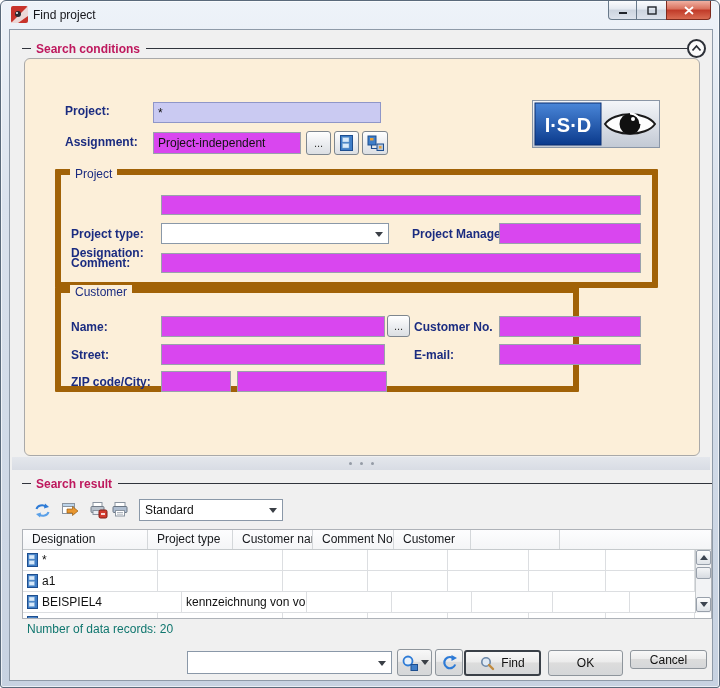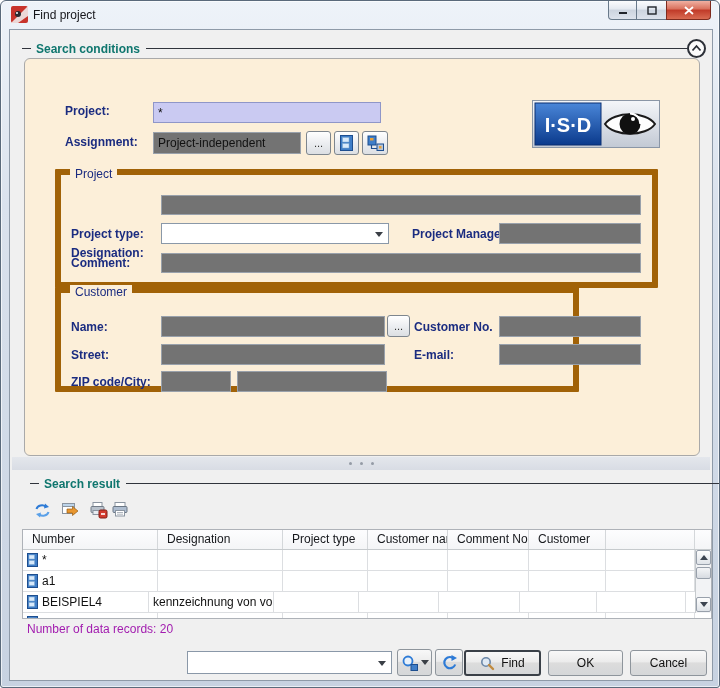--- a/index.html
+++ b/index.html
@@ -33,36 +33,36 @@
 
   
   .client {
     position: absolute; left: 8px; top: 28px; width: 704px; height: 652px;
     background: #f0f0f0; border: 1px solid #8e9aa8;
   }
 
   
   .grouphead { position: absolute; display: flex; align-items: center; height: 19px; }
   .dash { width: 9px; height: 1px; background: #30343c; margin-right: 5px; flex: none; }
-  .grouplabel { font-size: 12px; font-weight: bold; color: #0f766e; white-space: nowrap; padding-right: 6px; }
+  .grouplabel { font-size: 12px; font-weight: bold; color: #be185d; white-space: nowrap; padding-right: 6px; }
   .hline { flex: 1; height: 1px; background: #30343c; }
   .collapse-btn {
     flex: none; width: 19px; height: 19px; border: 2px solid #2c3038; border-radius: 50%;
     background: #fbfbfb; display: flex; align-items: center; justify-content: center;
   }
 
   
   .cream {
     position: absolute; left: 14px; top: 28px; width: 676px; height: 398px;
     background: var(--cream,#fcefd9); border: 1px solid #a9a9a9; border-radius: 6px;
   }
 
   .flabel { position: absolute; font-size: 12px; font-weight: bold; color: var(--navy,#1b2c80); white-space: nowrap; }
   .tinput {
-    position: absolute; background: #737373; border: 1px solid #99a1ab;
+    position: absolute; background: #d946ef; border: 1px solid #99a1ab;
     font-size: 12px; padding: 1px 4px; font-family: inherit; color: #111; outline: none;
   }
   .tinput.sel { background: var(--lav,#cacaf2); border-color: #8f96c8; }
 
   .sbtn {
     position: absolute; display: flex; align-items: center; justify-content: center;
     background: linear-gradient(#ffffff, #eceef1 50%, #dcdfe3);
     border: 1px solid #7e868e; border-radius: 3px; font-size: 11px; color: #333;
   }
 
@@ -107,21 +107,21 @@
   .vscroll { position: absolute; right: 0; top: 20px; width: 16px; height: 63px; background: #f2f3f5; border-left: 1px solid #c6cacd; }
   .scrollbtn {
     position: absolute; left: 0; width: 15px; height: 15px;
     background: linear-gradient(#fdfdfd, #dfe3e8); border: 1px solid #98a0ab; border-radius: 2px;
     display: flex; align-items: center; justify-content: center;
   }
   .sthumb { position: absolute; left: 0; top: 17px; width: 15px; height: 12px; background: linear-gradient(#f4f5f7, #d7dbe1); border: 1px solid #98a0ab; border-radius: 2px; }
   .tri-up { width: 0; height: 0; border: 4px solid transparent; border-bottom: 5px solid #3c4450; border-top: none; }
   .tri-down { width: 0; height: 0; border: 4px solid transparent; border-top: 5px solid #3c4450; border-bottom: none; }
 
-  .status-text { position: absolute; left: 17px; top: 592px; font-size: 12px; color: #a21caf; }
+  .status-text { position: absolute; left: 17px; top: 592px; font-size: 12px; color: #0f766e; }
 
   
   .btn {
     position: absolute; font-size: 12px; color: #111;
     display: flex; align-items: center; justify-content: center; gap: 6px;
     background: linear-gradient(#f8f8f8, #ececec 45%, #dcdcdc 50%, #d5d7d9);
     border: 1px solid #8e959c; border-radius: 3px; font-family: inherit;
   }
   .btn.default { border: 2px solid #3a4048; }
 </style>
@@ -248,21 +248,21 @@
         <input class="tinput" style="left: 176px; top: 78px; width: 150px; height: 21px;">
       </div>
     </div>
 
     <div class="splitter">
       <i></i>
         <i></i>
         <i></i>
     </div>
 
-    <div class="grouphead" style="left:20px; top:444px; width:690px;">
+    <div class="grouphead" style="left:12px; top:444px; width:690px;">
       <span class="dash"></span>
       <span class="grouplabel">Search result</span>
       <span class="hline"></span>
     </div>
 
     <button class="tbtn" style="left:20px; top:468px;">
       <svg width="19" height="19">
         <path d="M3.5,8 C4.5,4.2 10,3.2 12.5,5.5" fill="none" stroke="var(--iblue,#2e7bd6)" stroke-width="2"></path>
         <polygon points="12,2.5 16,6 11,7.5" fill="var(--iblue,#2e7bd6)"></polygon>
         <path d="M15.5,11 C14.5,14.8 9,15.8 6.5,13.5" fill="none" stroke="#5aa0e8" stroke-width="2"></path>
@@ -286,24 +286,27 @@
       </svg>
     </button>
     <button class="tbtn" style="left:98px; top:468px;">
       <svg width="19" height="18">
         <rect x="4" y="1.5" width="10" height="5" fill="#fff" stroke="#8a94a0"></rect>
         <rect x="2" y="5.5" width="14" height="6" rx="1" fill="#aebdd0" stroke="#6a7684"></rect>
         <rect x="4.5" y="9.5" width="9" height="5.5" fill="#fff" stroke="#8a94a0"></rect>
         <path d="M6,11.5 h6 M6,13.2 h6" stroke="#9aa2ac" stroke-width="0.8"></path>
       </svg>
     </button>
+    <div class="combo" style="left:129px; top:469px; width:144px; height:22px;">
+      <span>Standard</span>
+      <span class="caret"></span>
+    </div>
 
     <div class="rtable">
       <div class="thead">
-          <div class="th" style="width: 135px;">Number</div>
           <div class="th" style="width: 125px;">Designation</div>
           <div class="th" style="width: 85px;">Project type</div>
           <div class="th" style="width: 80px;">Customer name</div>
           <div class="th" style="width: 81px;">Comment No</div>
           <div class="th" style="width: 77px;">Customer</div>
           <div class="th" style="width: 89px;"></div>
         </div>
       <div>
           <div class="trow" style="top: 20px;">
             <div class="td" style="width: 135px;">
@@ -331,21 +334,21 @@
               <span>a1</span>
             </div>
             <div class="td" style="width: 125px;"></div>
             <div class="td" style="width: 85px;"></div>
             <div class="td" style="width: 80px;"></div>
             <div class="td" style="width: 81px;"></div>
             <div class="td" style="width: 77px;"></div>
             <div class="td" style="width: 89px;"></div>
           </div>
           <div class="trow" style="top: 62px;">
-            <div class="td" style="width: 126px;">
+            <div class="td" style="width: 159px;">
               <svg width="11" height="14" viewBox="0 0 11 14">
                 <rect x="0.5" y="0.5" width="10" height="13" fill="#3f7ec8" stroke="#1d4e8f"></rect>
                 <rect x="2" y="2" width="5.5" height="4" fill="#d9eafb" stroke="#7fa8cc" stroke-width="0.5"></rect>
                 <rect x="2" y="7.5" width="5.5" height="4" fill="#d9eafb" stroke="#7fa8cc" stroke-width="0.5"></rect>
               </svg>
               <span>BEISPIEL4</span>
             </div>
             <div class="td" style="width: 125px;">kennzeichnung von von</div>
             <div class="td" style="width: 85px;"></div>
             <div class="td" style="width: 80px;"></div>
@@ -402,15 +405,15 @@
       </svg>
     </button>
     <button class="btn default" style="left:454px; top:620px; width:77px; height:26px;">
       <svg width="15" height="15">
         <circle cx="6" cy="6" r="4.2" fill="#dfe9f4" stroke="#6b87a8" stroke-width="1.6"></circle>
         <path d="M9,9 L13,13" stroke="#c08a3e" stroke-width="2.4" stroke-linecap="round"></path>
       </svg>
       <span>Find</span>
     </button>
     <button class="btn" style="left:538px; top:620px; width:75px; height:26px;">OK</button>
-    <button class="btn" style="left:620px; top:620px; width:77px; height:26px;">Cancel</button>
+    <button class="btn" style="left:620px; top:620px; width:77px; height:19px;">Cancel</button>
   </div>
 </div>
 
 </body></html>

